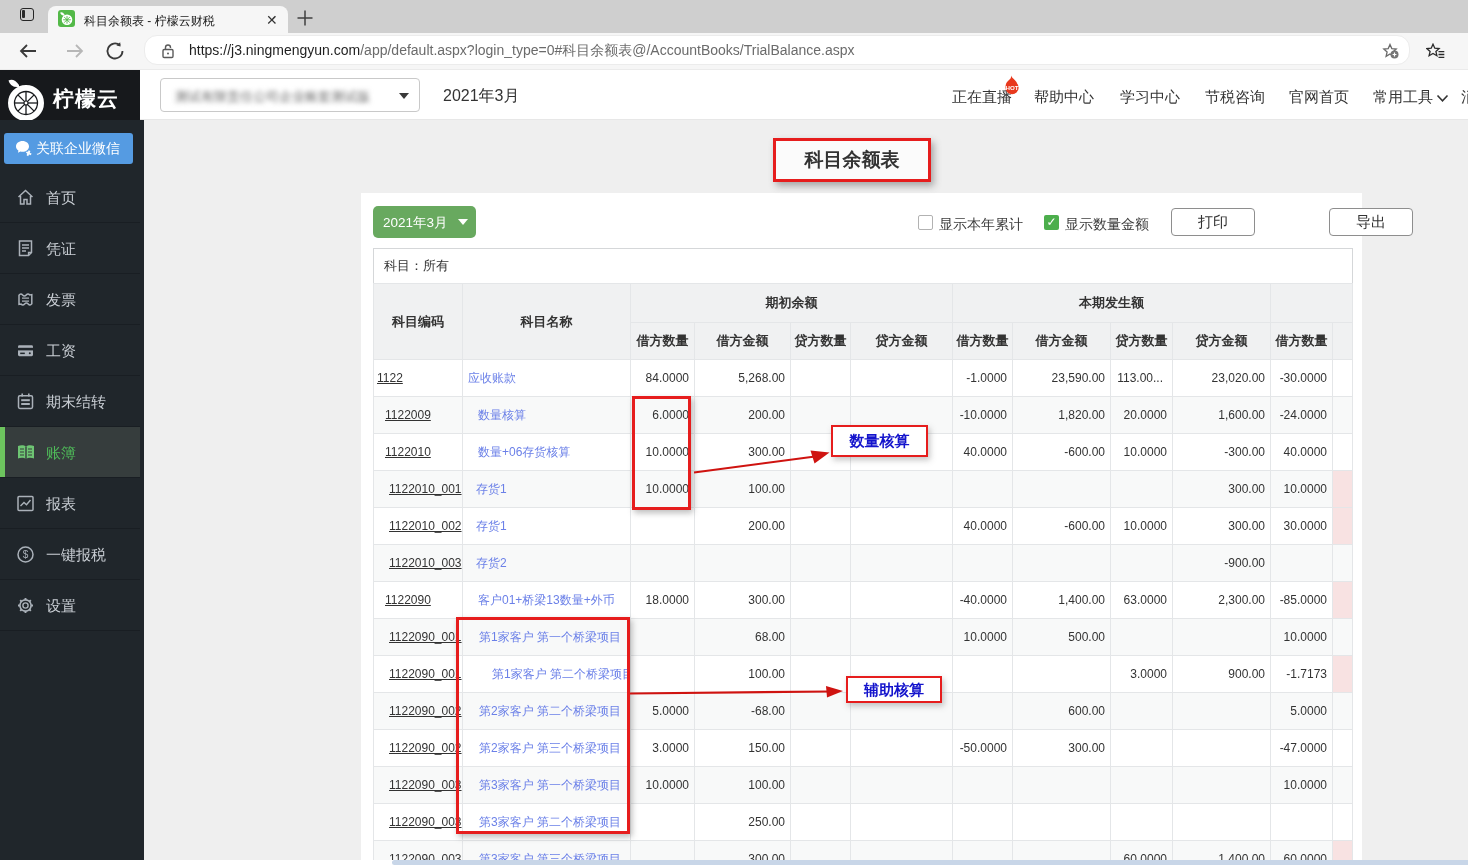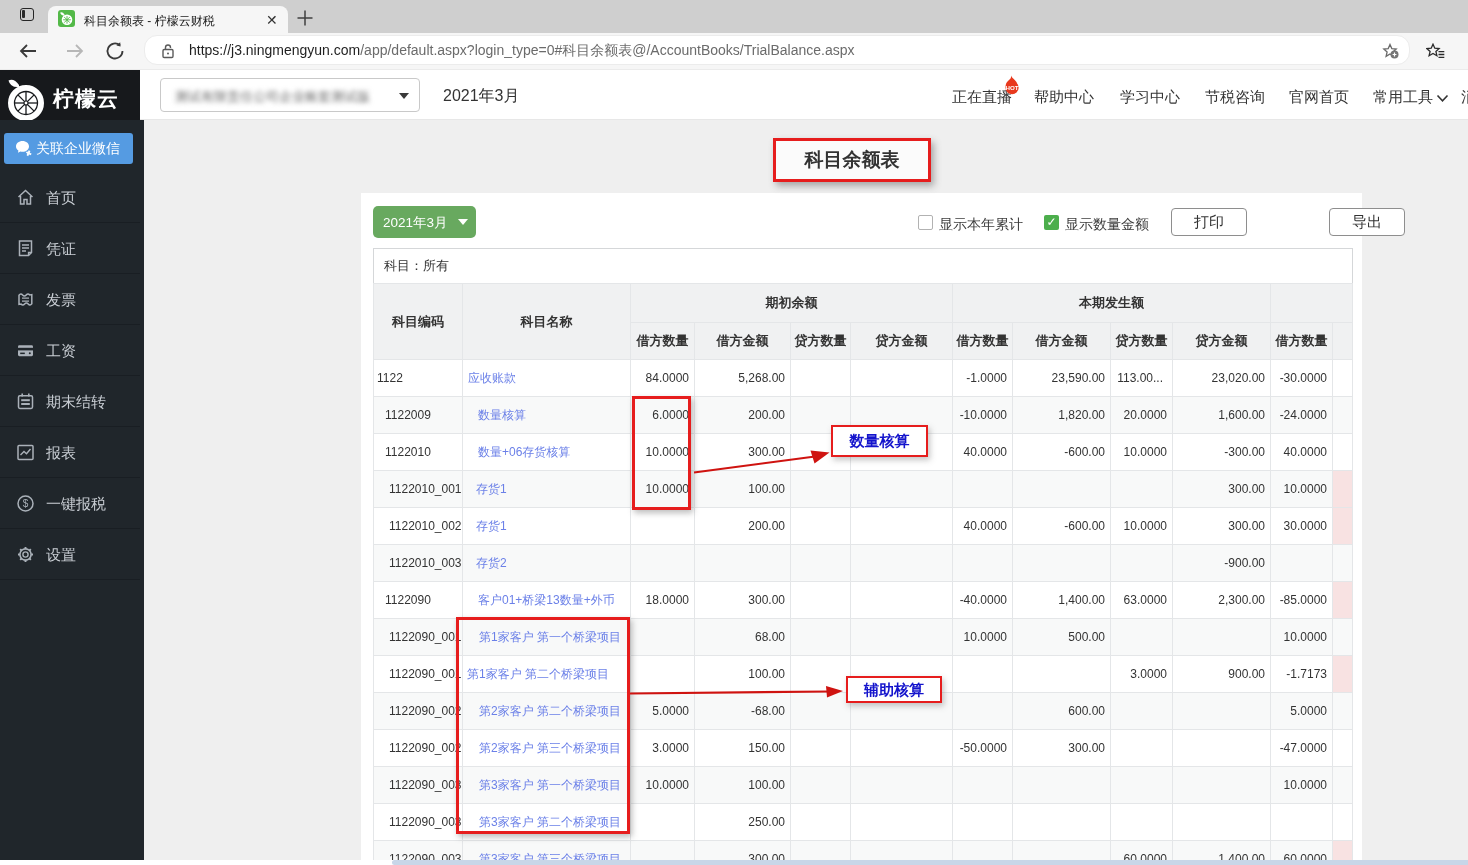--- a/index.html
+++ b/index.html
@@ -48,32 +48,32 @@
 
 #panel { left:361px; top:193px; width:1001px; height:667px; background:#fff; }
 #titlebox { left:773px; top:138px; width:158px; height:44px; border:3px solid #e61d1d; background:#fbfbfb; box-shadow:3px 4px 7px rgba(80,80,80,0.45); text-align:center; }
 #titlebox b { font-size:19px; color:#333; line-height:38px; }
 #greenbtn { left:373px; top:206px; width:103px; height:32px; background:#68a95f; border-radius:5px; color:#fff; font-size:13.5px; }
 #greenbtn i { position:absolute; right:8px; top:13px; width:0; height:0; border-left:5px solid transparent; border-right:5px solid transparent; border-top:6px solid #fff; }
 .cb { top:215px; width:15px; height:15px; border-radius:2px; }
 #cb1 { left:918px; background:#fff; border:1px solid #b2b2b2; }
 #cb2 { left:1044px; background:#4cae4c; color:#fff; font-size:12px; text-align:center; line-height:15px; }
 .cblabel { top:216px; font-size:14px; color:#3c3c3c; }
-.wbtn { top:208px; width:76px; height:28px; border:1px solid #8e8e8e; border-radius:4px; background:#fff; text-align:center; line-height:26px; font-size:15px; color:#333; }
+.wbtn { top:208px; width:84px; height:28px; border:1px solid #8e8e8e; border-radius:4px; background:#fff; text-align:center; line-height:26px; font-size:15px; color:#333; }
 
 
 #tablewrap { left:373px; top:248px; width:980px; height:644px; overflow:hidden; }
 table { border-collapse:collapse; table-layout:fixed; width:979px; border:1px solid #d5d7d9; }
 td, th { border:1px solid #e4e6e8; overflow:hidden; white-space:nowrap; }
 th { background:#f0f1f2; font-size:13px; color:#333; font-weight:bold; }
 td { font-size:12px; color:#333; }
 tr.data { height:37px; }
 tr.data:nth-child(odd) td { background:#f8f9f9; }
 td.num { text-align:right; padding-right:5px; }
-td.code { padding-left:14px; }
+td.code { padding-left:14px;text-decoration:underline; }
 td.name a { color:#6b80e8; text-decoration:none; font-size:12px; }
 tr#krow td { border:none; border-bottom:1px solid #e4e6e8; font-size:13px; padding-left:10px; background:#fff; }
 td.pink { background:#f8e2e2 !important; }
 
 
 .redbox { border:3px solid #e61d1d; box-shadow:2px 3px 6px rgba(90,90,90,0.4); }
 .redlabel { border:2px solid #e61d1d; background:#fff; color:#1414cc; font-weight:bold; font-size:15px; text-align:center; box-shadow:2px 3px 6px rgba(90,90,90,0.35); }
 
 
 #btrack { left:0; top:860px; width:1468px; height:5px; background:#fff; }
@@ -193,20 +193,31 @@
         <div class="txt">工资</div>
       </div>
     <div class="mitem">
         <svg width="19" height="19" viewBox="0 0 19 19">
           <rect x="2.5" y="3.8" width="14" height="12.7" rx="1.4" fill="none" stroke="#aab1b9" stroke-width="1.5"></rect>
           <path d="M6.2 1.6 V4.6 M12.8 1.6 V4.6" stroke="#aab1b9" stroke-width="1.6"></path>
           <rect x="5.2" y="7.2" width="8.6" height="2" fill="#aab1b9"></rect>
           <rect x="5.2" y="11" width="8.6" height="2" fill="#aab1b9"></rect>
         </svg>
         <div class="txt">期末结转</div>
+      </div>
+    <div class="mitem sel">
+        <div class="stripe"></div>
+        <svg width="20" height="19" viewBox="0 0 20 19">
+          <path d="M10 3.5 C8 1.8 4.5 1.8 2 3 V15.5 C4.5 14.3 8 14.3 10 16 C12 14.3 15.5 14.3 18 15.5 V3 C15.5 1.8 12 1.8 10 3.5 Z" fill="#6ec573"></path>
+          <path d="M10 3.5 V16" stroke="#363d3d" stroke-width="1.4"></path>
+          <g stroke="#363d3d" stroke-width="1.1">
+            <path d="M4 6 H8 M4 9 H8 M4 12 H8 M12 6 H16 M12 9 H16 M12 12 H16"></path>
+          </g>
+        </svg>
+        <div class="txt">账簿</div>
       </div>
     <div class="mitem">
         <svg width="19" height="19" viewBox="0 0 19 19">
           <rect x="2" y="2.5" width="15" height="14" rx="1" fill="none" stroke="#aab1b9" stroke-width="1.5"></rect>
           <path d="M4.5 12 L8 8.5 L10.5 10.8 L14.5 6" fill="none" stroke="#aab1b9" stroke-width="1.4"></path>
         </svg>
         <div class="txt">报表</div>
       </div>
     <div class="mitem">
         <svg width="19" height="19" viewBox="0 0 19 19">
@@ -408,21 +419,21 @@
           <td></td>
           <td class="num">10.0000</td>
           <td class="num">500.00</td>
           <td></td>
           <td></td>
           <td class="num">10.0000</td>
           <td></td>
         </tr>
 <tr class="data">
           <td class="code" style="padding-left:15px;">1122090_001</td>
-          <td class="name" style="padding-left:4px;"><a>第1家客户 第二个桥梁项目</a></td>
+          <td class="name" style="padding-left:29px;"><a>第1家客户 第二个桥梁项目</a></td>
           <td></td>
           <td class="num">100.00</td>
           <td></td>
           <td></td>
           <td></td>
           <td></td>
           <td class="num">3.0000</td>
           <td class="num">900.00</td>
           <td class="num">-1.7173</td>
           <td class="pink"></td>

